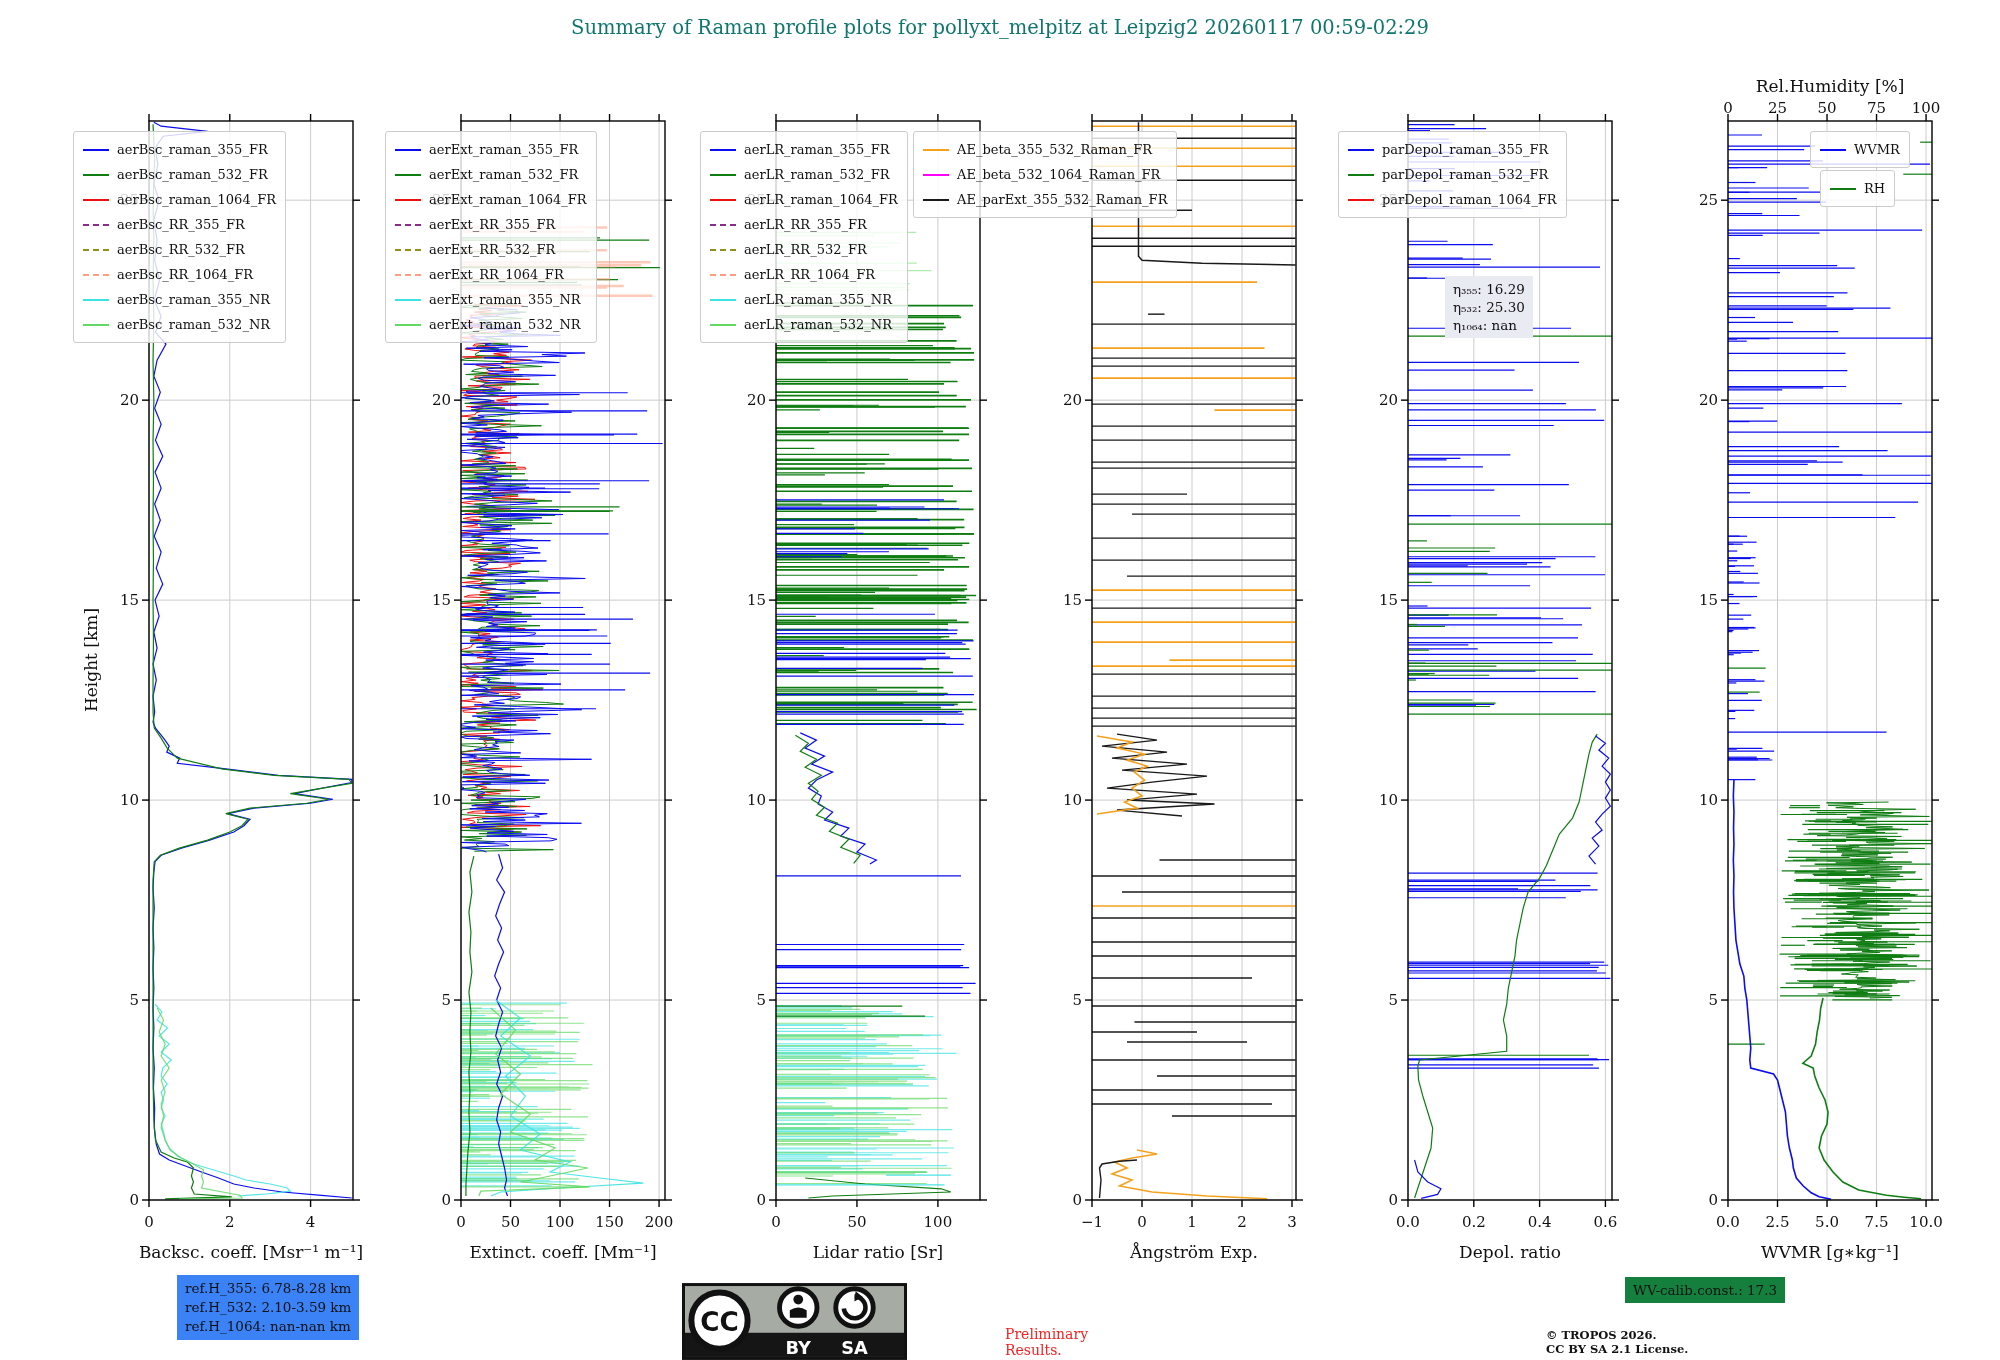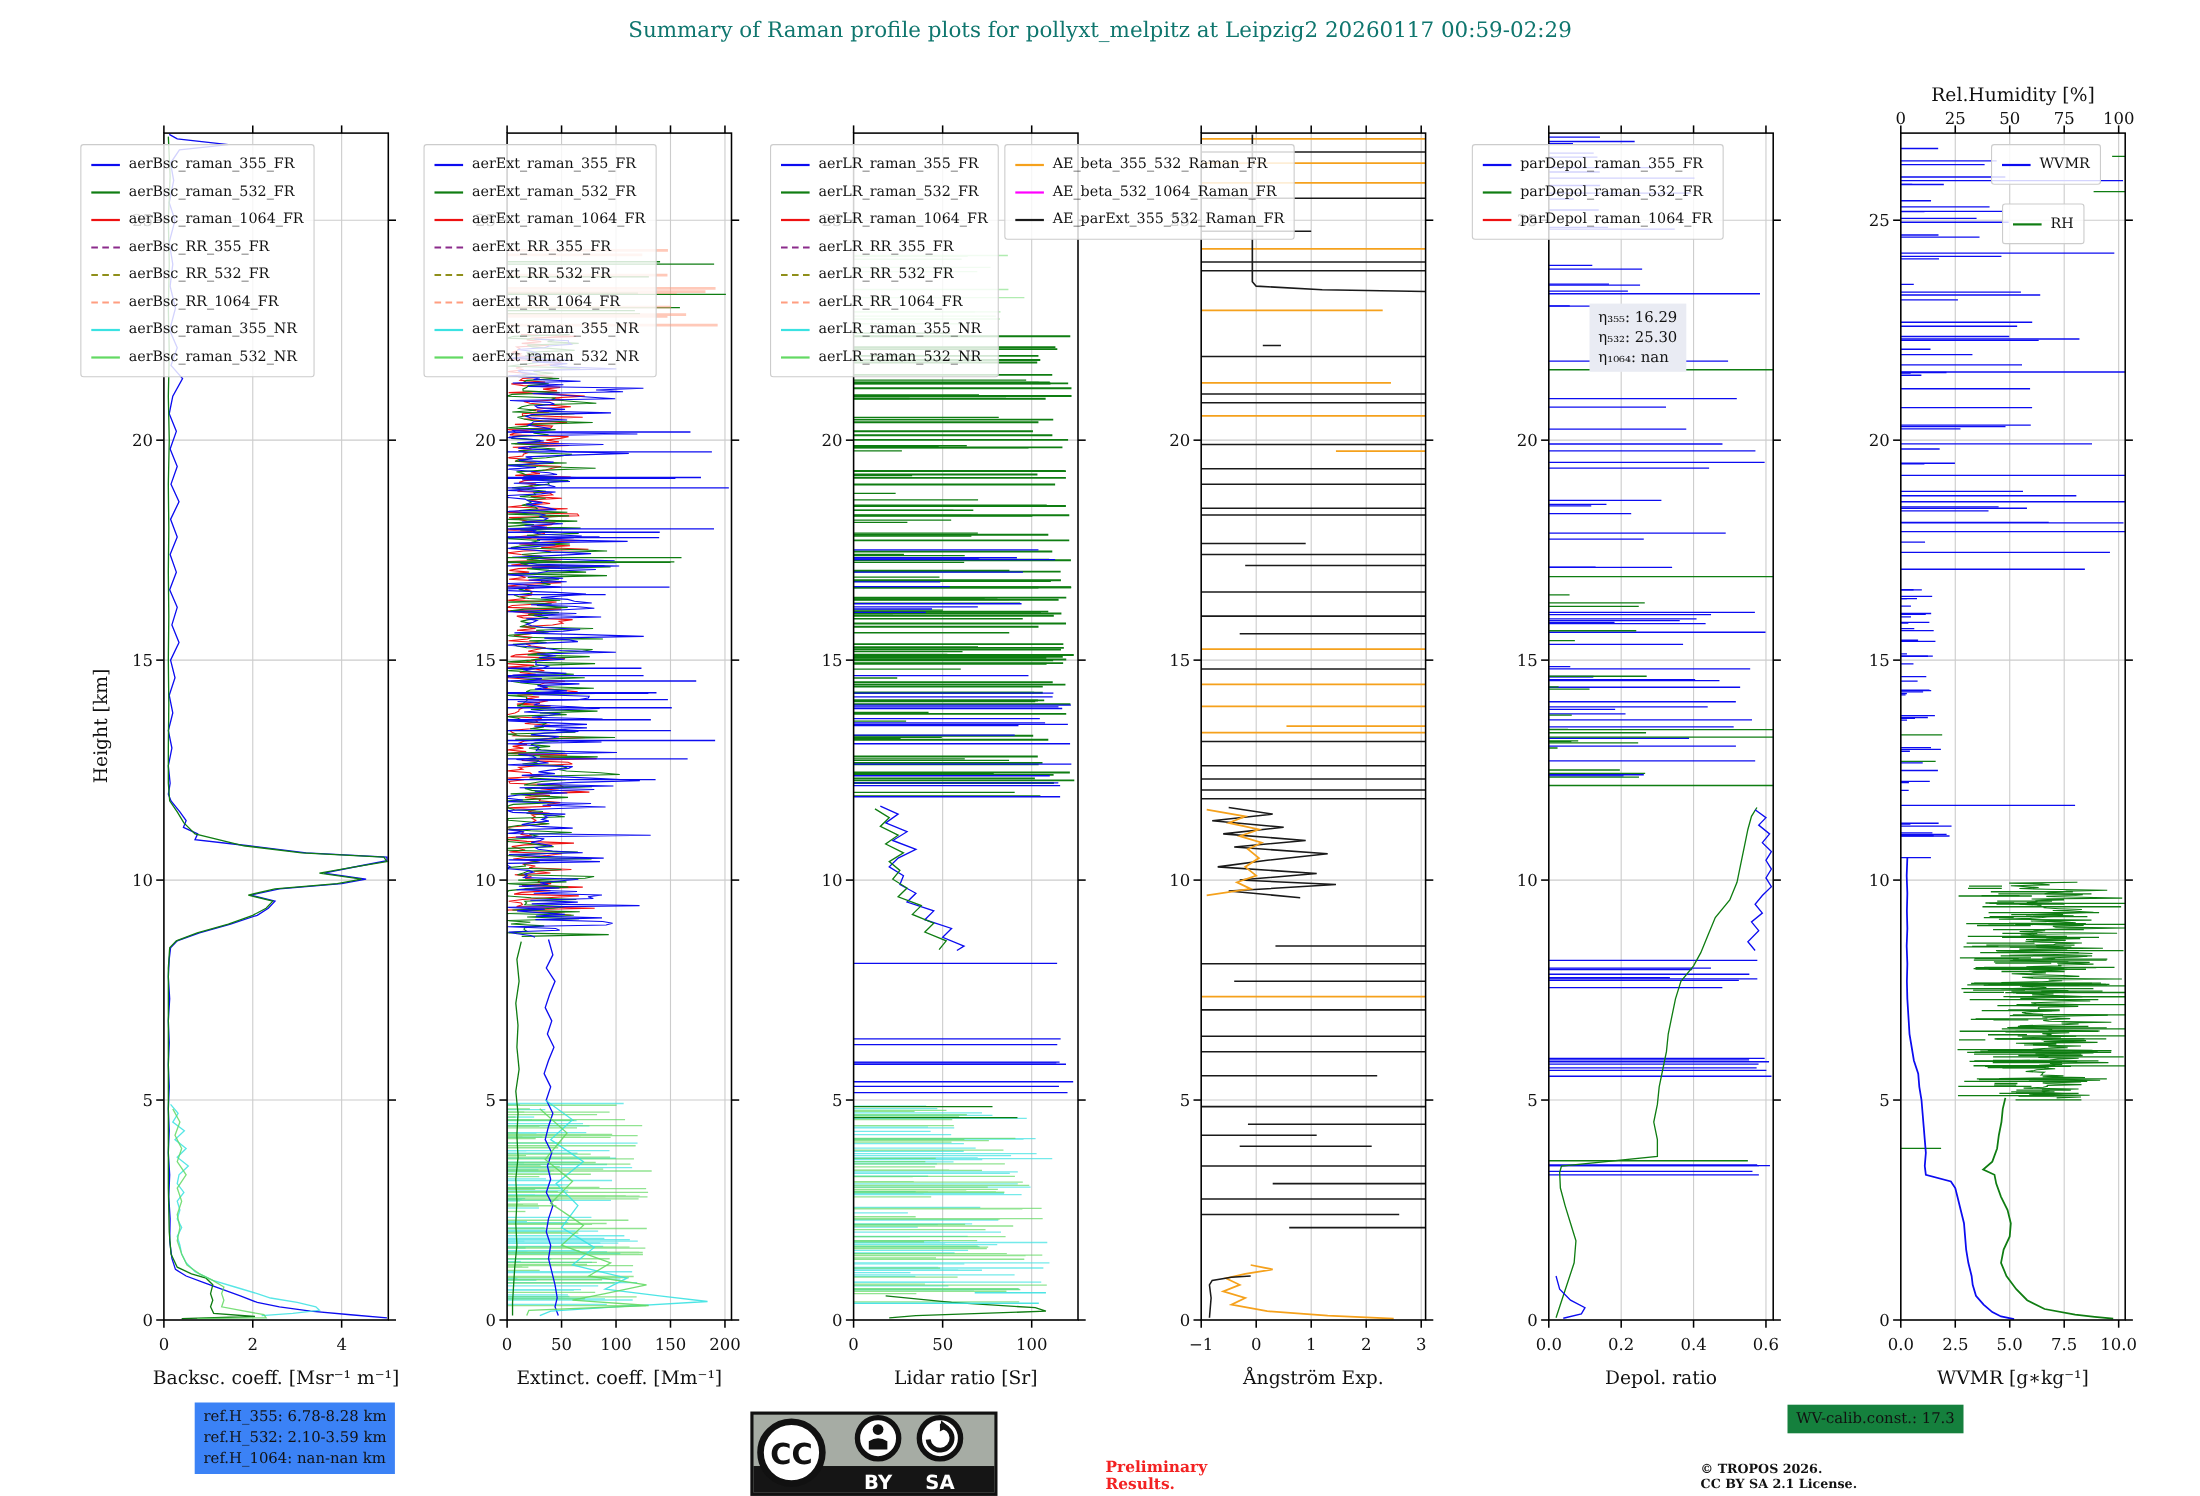--- a/index.html
+++ b/index.html
@@ -9,21 +9,21 @@
         font-size:19.5px;color:#0f766e;}
   #plot-svg{position:absolute;left:0;top:0;}
   .legend{position:absolute;background:rgba(255,255,255,0.82);border:1px solid #cccccc;
         border-radius:3px;padding:5px 9px;font-size:13px;color:#111;z-index:5;}
   .legend-item{display:flex;align-items:center;height:25px;white-space:nowrap;}
   .legend-line{display:inline-block;width:26px;border-top-style:solid;border-top-width:2px;margin-right:8px;flex:0 0 auto;}
   .legend-line.dashed{border-top-style:dashed;}
   .annot{position:absolute;background:#edeff6;color:#111;font-size:13.5px;
         line-height:18px;padding:4px 8px;z-index:6;}
   #eta-box{background:#e9ebf3;}
-  #preliminary{position:absolute;color:#f32222;font-weight:bold;font-size:14px;line-height:16px;z-index:6;background:none;}
+  #preliminary{position:absolute;color:#f32222;font-weight:normal;font-size:14px;line-height:16px;z-index:6;background:none;}
   #tropos{position:absolute;color:#111;font-weight:bold;font-size:11.5px;line-height:14px;z-index:6;}
   #cc-badge{position:absolute;z-index:6;}
 </style>
 </head>
 <body>
 
 <div id="page">
   <div id="page-title">Summary of Raman profile plots for pollyxt_melpitz at Leipzig2 20260117 00:59-02:29</div>
 
   <svg id="plot-svg" width="2000" height="1360">
@@ -1479,21 +1479,21 @@
           <span class="legend-line" style="border-top-color: rgb(238, 17, 17);"></span>
           <span>parDepol_raman_1064_FR</span>
         </div>
       </div>
       <div class="legend" style="left: 1810px; top: 131px; min-width: 76px;">
         <div class="legend-item">
           <span class="legend-line" style="border-top-color: rgb(12, 12, 240);"></span>
           <span>WVMR</span>
         </div>
       </div>
-      <div class="legend" style="left: 1820px; top: 185px; min-width: 50px;">
+      <div class="legend" style="left: 1820px; top: 170px; min-width: 50px;">
         <div class="legend-item">
           <span class="legend-line" style="border-top-color: rgb(15, 125, 18);"></span>
           <span>RH</span>
         </div>
       </div>
     </div>
 
   <div id="eta-box" class="annot" style="left:1445px;top:276px;">
     <div>η₃₅₅: 16.29</div>
     <div>η₅₃₂: 25.30</div>

